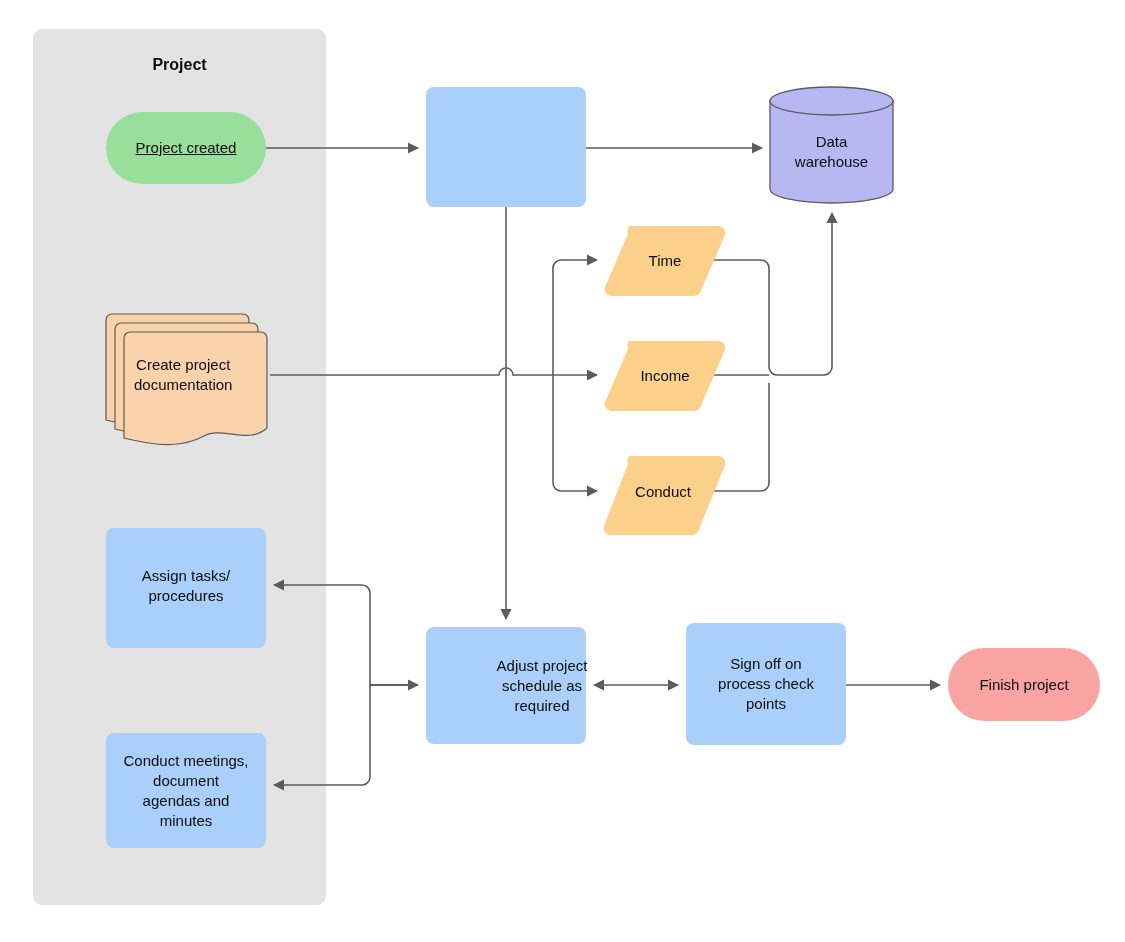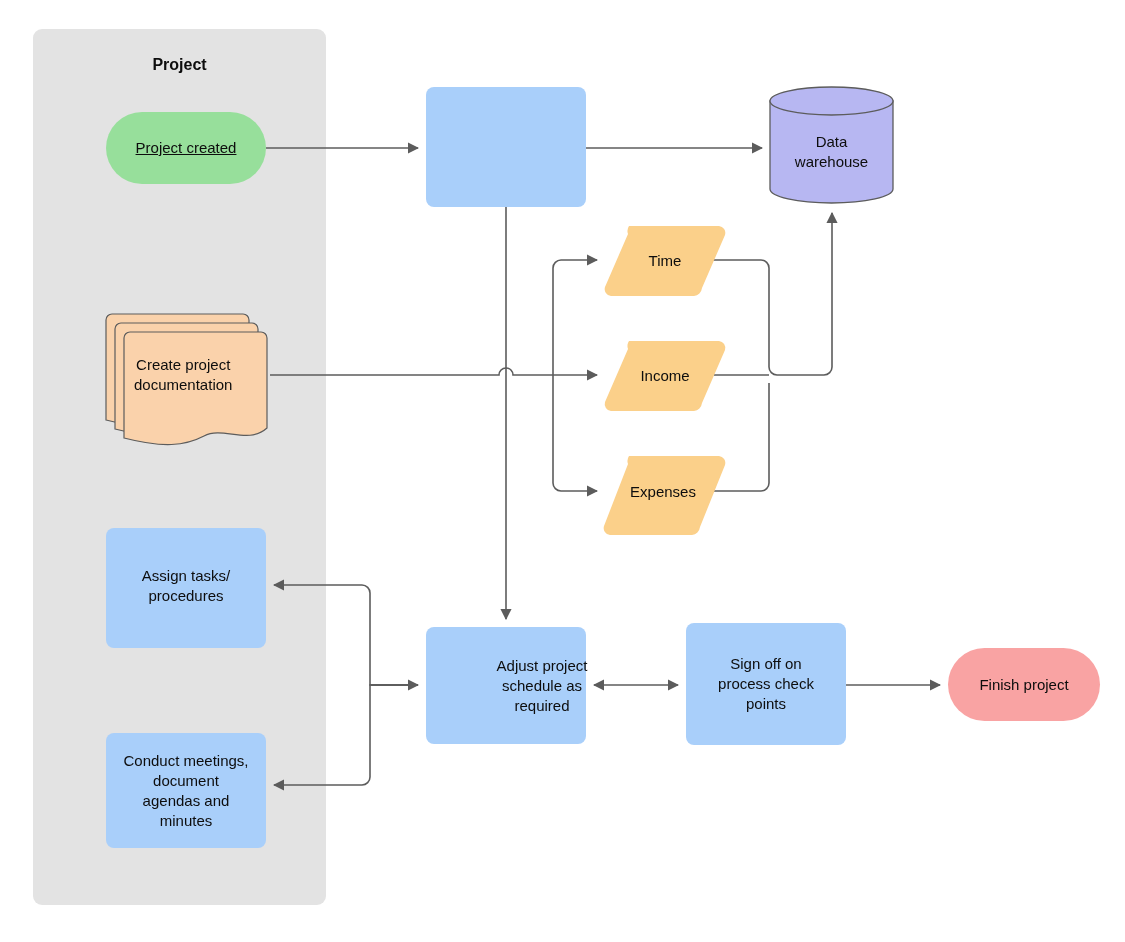--- a/index.html
+++ b/index.html
@@ -138,21 +138,21 @@
   <div class="node-label" style="left:770px; top:101px; width:123px; height:102px;">Data
 warehouse</div>
 
   <div class="node-label" style="left:124px; top:332px; width:143px; height:86px; justify-content:flex-start; padding-left:10px;">Create project
 documentation</div>
 
   <div class="node-label" style="left:605px; top:226px; width:120px; height:70px;">Time</div>
 
   <div class="node-label" style="left:605px; top:341px; width:120px; height:70px;">Income</div>
 
-  <div class="node-label" style="left:601px; top:456px; width:124px; height:72px;">Expenses</div>
+  <div class="node-label" style="left:601px; top:456px; width:124px; height:72px;">Conduct</div>
 
   <div class="node-label" style="left:106px; top:532px; width:160px; height:108px;">Assign tasks/
 procedures</div>
 
   <div class="node-label" style="left:106px; top:733px; width:160px; height:115px;">Conduct meetings,
 document
 agendas and
 minutes</div>
 
   <div class="node-label" style="left:426px; top:627px; width:160px; height:117px;margin-left:36px;">Adjust project

